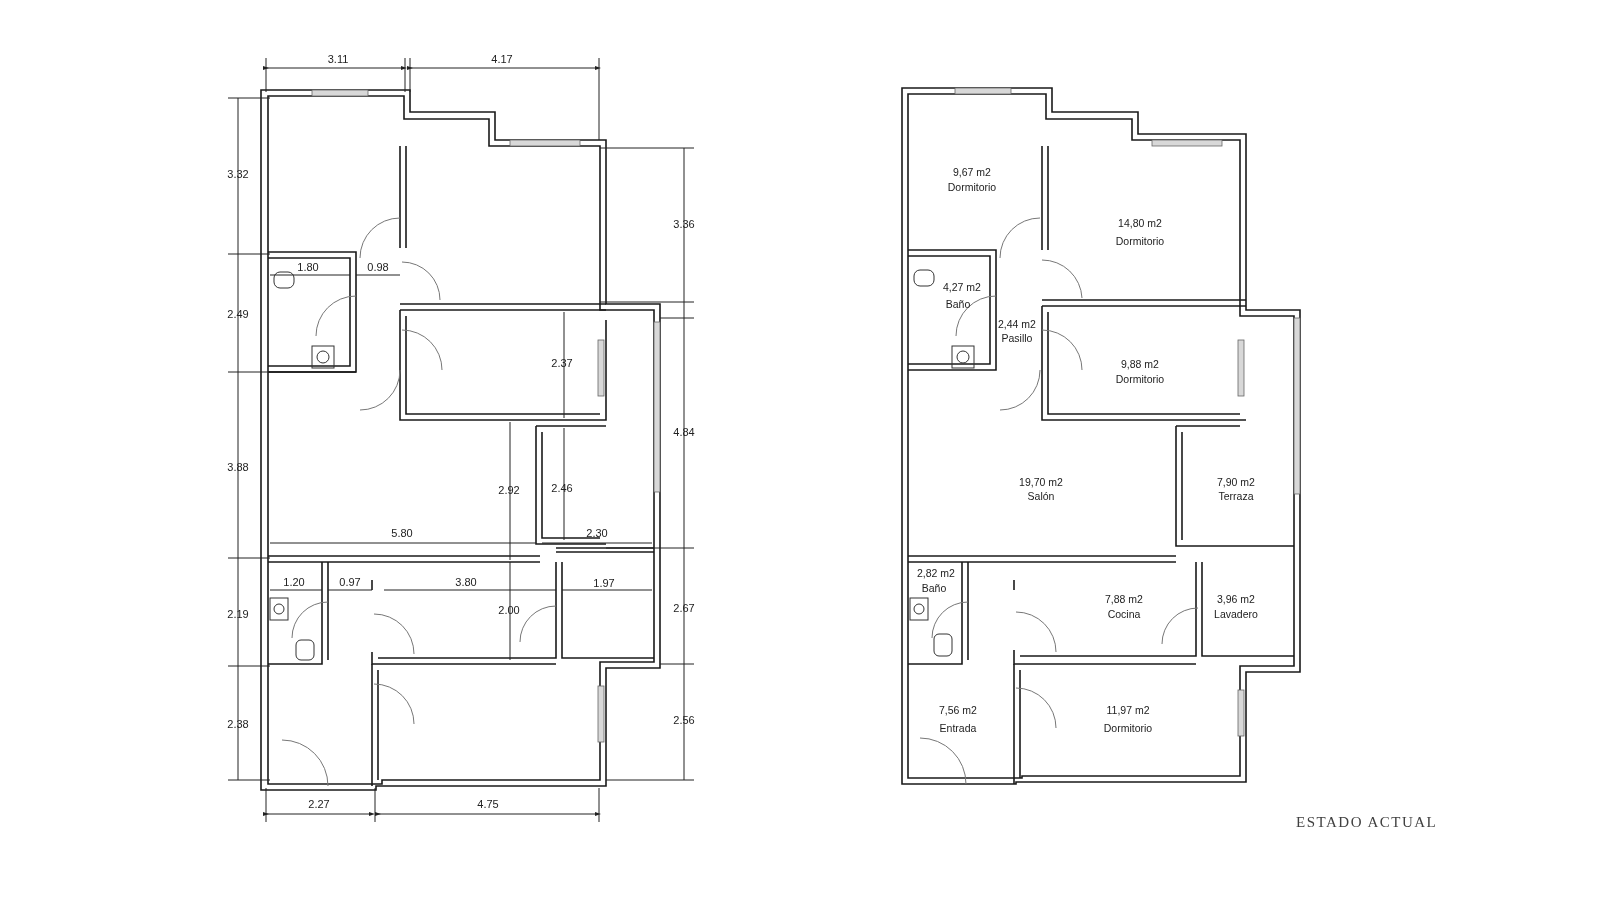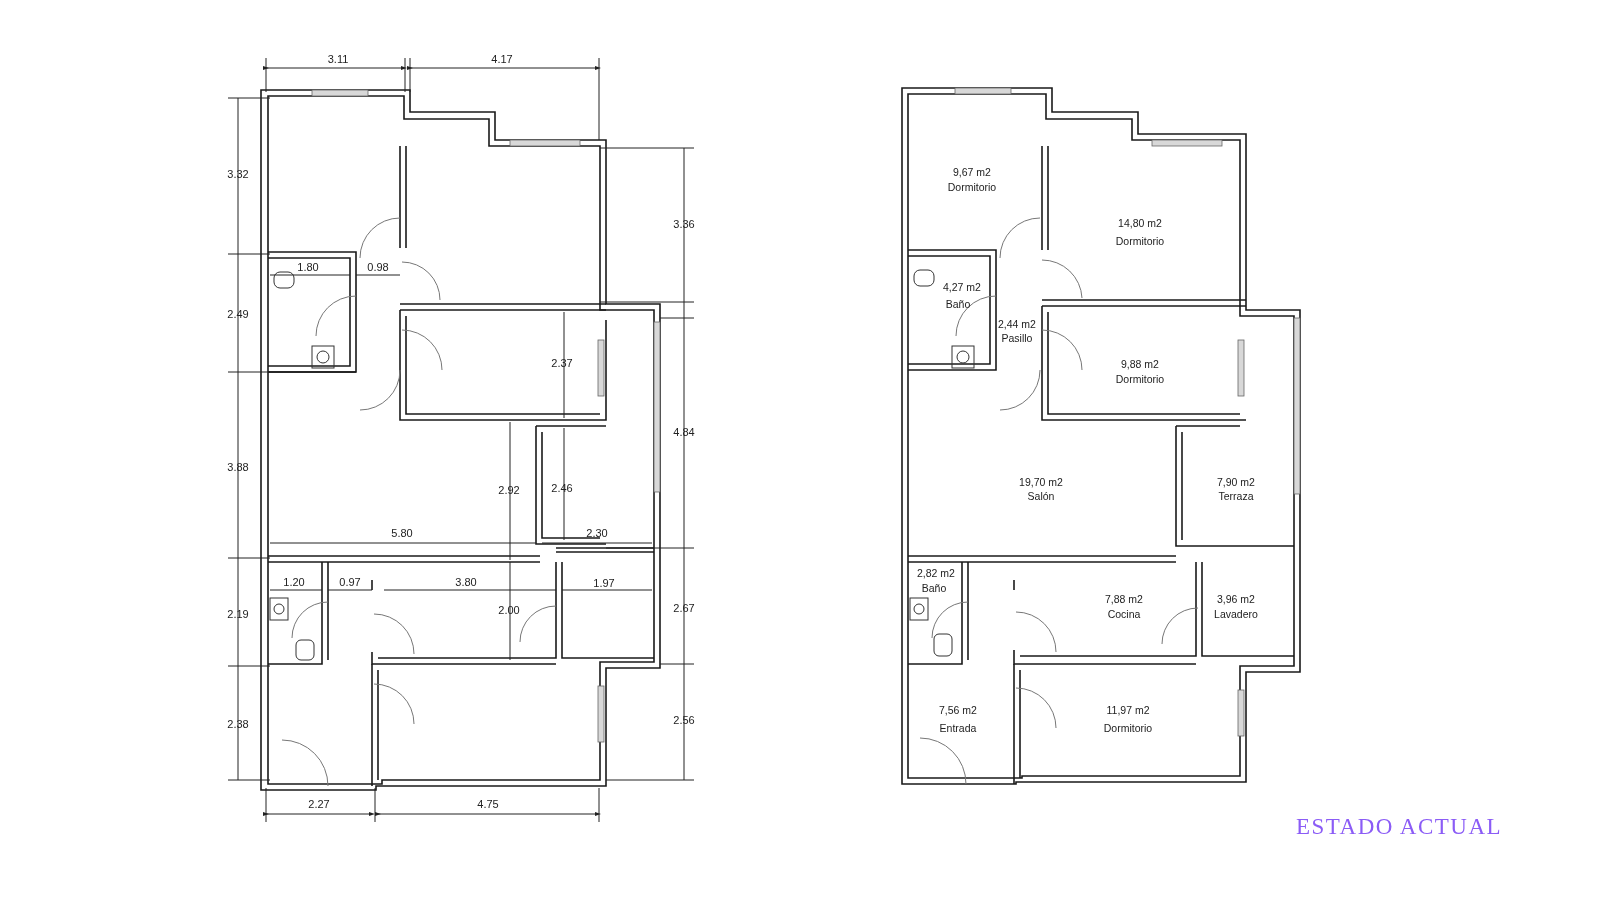--- a/index.html
+++ b/index.html
@@ -5,21 +5,21 @@
   html, body { margin:0; padding:0; background:#ffffff; }
   body { width:1600px; height:900px; position:relative; overflow:hidden; font-family:"Liberation Sans", sans-serif; }
   svg { position:absolute; left:0; top:0; }
   .wall { fill:none; stroke:#1a1a1a; stroke-width:1.6; }
   .thin { fill:none; stroke:#333; stroke-width:1; }
   .dim { stroke:#222; stroke-width:1; fill:none; }
   .door { fill:none; stroke:#777; stroke-width:1; }
   .win { fill:#d8d8d8; stroke:#666; stroke-width:0.8; }
   .dimtxt { font-family:"Liberation Sans", sans-serif; font-size:11px; fill:#222; text-anchor:middle; }
   .roomtxt { font-family:"Liberation Sans", sans-serif; font-size:10.5px; fill:#222; text-anchor:middle; }
-  .caption { position:absolute; left:1296px; top:814px; font-family:"Liberation Serif", serif; font-size:23px; letter-spacing:1.5px; color:#8b5cf6;text-align:center; }
+  .caption { position:absolute; left:1296px; top:814px; font-family:"Liberation Serif", serif; font-size:15px; letter-spacing:1.5px; color:#404040;text-align:center; }
 </style>
 </head>
 <body>
 
 <svg width="1600" height="900" viewBox="0 0 1600 900">
   <defs>
     <marker id="arr" markerWidth="6" markerHeight="6" refX="3" refY="3" orient="auto">
       <path d="M0,1 L6,3 L0,5 z" fill="#222"></path>
     </marker>
   </defs>

